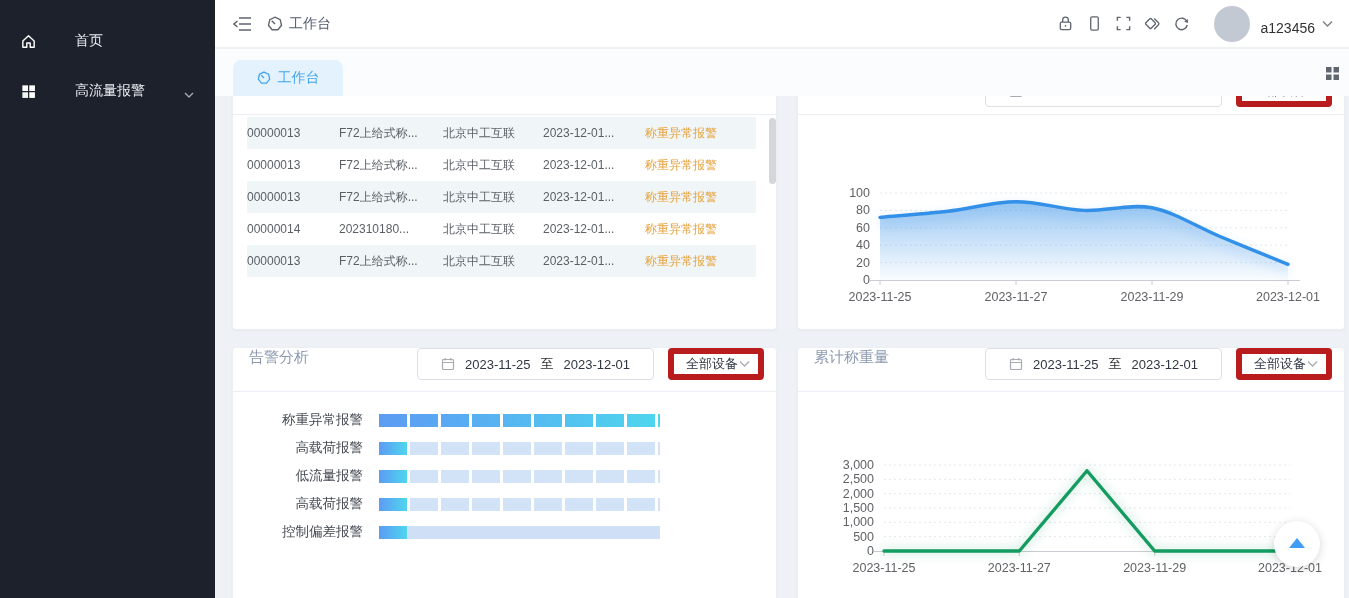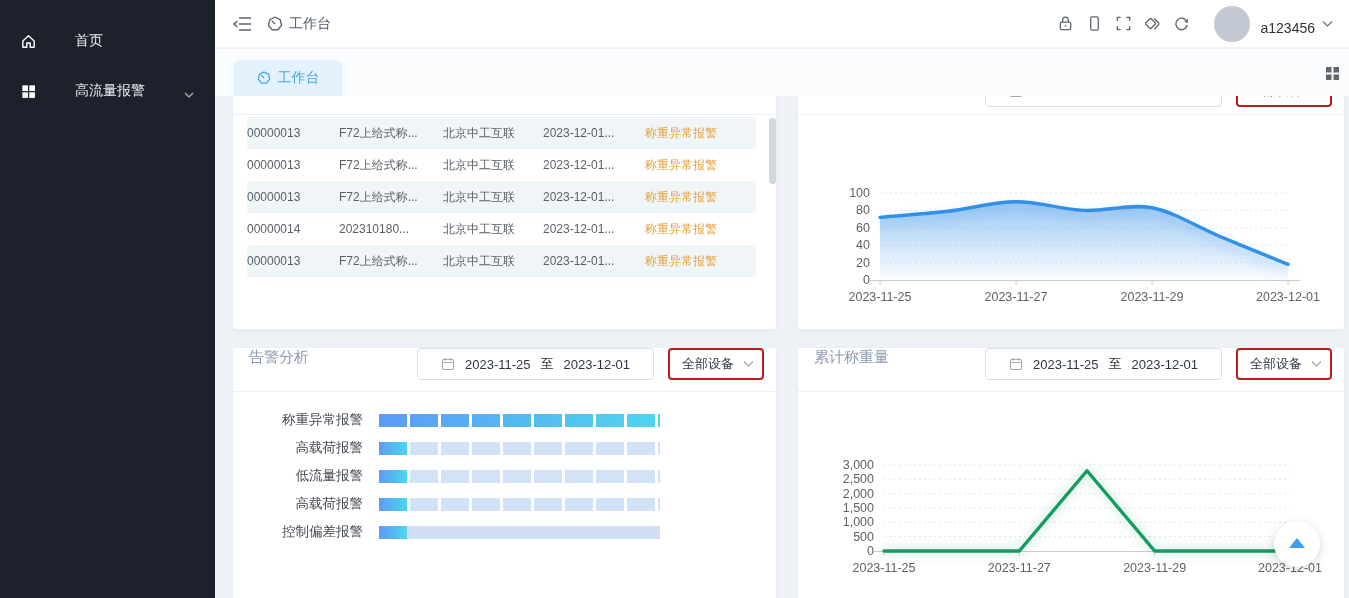--- a/index.html
+++ b/index.html
@@ -47,21 +47,21 @@
   .card-hd { height:48px; border-bottom:1px solid #ebeef5; display:flex; align-items:flex-start;
     padding:0 12px 0 16px; overflow:hidden; }
   #card-alarm .card-hd, #card-weight .card-hd { height:44px; }
   .panel-title { font-size:15px; color:#8b99b0; font-weight:500; flex:1; }
   .hd-spacer { flex:1; }
 
   .date-box { width:237px; height:32px; border:1px solid #dcdfe6; border-radius:4px; background:#fff;
     display:flex; align-items:center; justify-content:center; gap:10px; font-size:13px; color:#2f3643;
     flex:none; cursor:pointer; }
   .date-sep { color:#303133; }
-  .sel-box { width:96px; height:32px; border:2px solid #b91c1c; border-radius:4px; background:#fff;
+  .sel-box { width:96px; height:32px; border:6px solid #b91c1c; border-radius:4px; background:#fff;
     display:flex; align-items:center; padding:0 8px 0 12px; font-size:13px; color:#2f3643;
     margin-left:14px; flex:none; cursor:pointer; }
   .sel-box span { flex:1; }
   #card-trend .card-hd { padding-top:8px; } 
 
   
   .tbl { position:relative; padding:2px 20px 0 14px; }
   .trow { display:grid; grid-template-columns:92px 104px 100px 102px 106px; height:32px; align-items:center;
     font-size:12px; color:#5a5f66; }
   .trow.head { color:#474c54; font-size:13.5px; }

